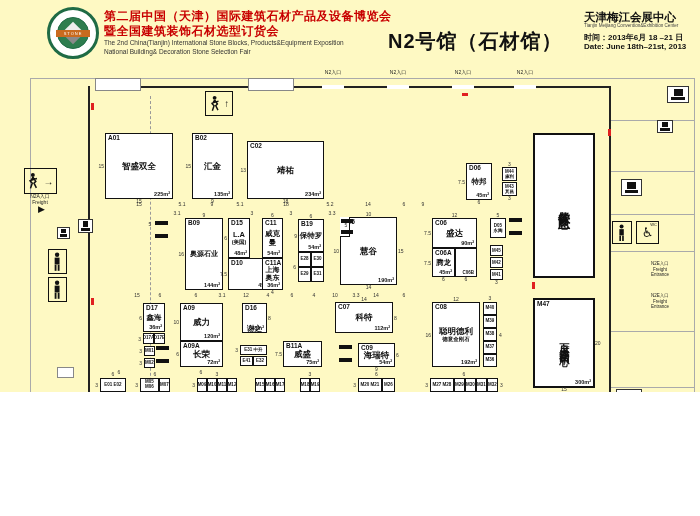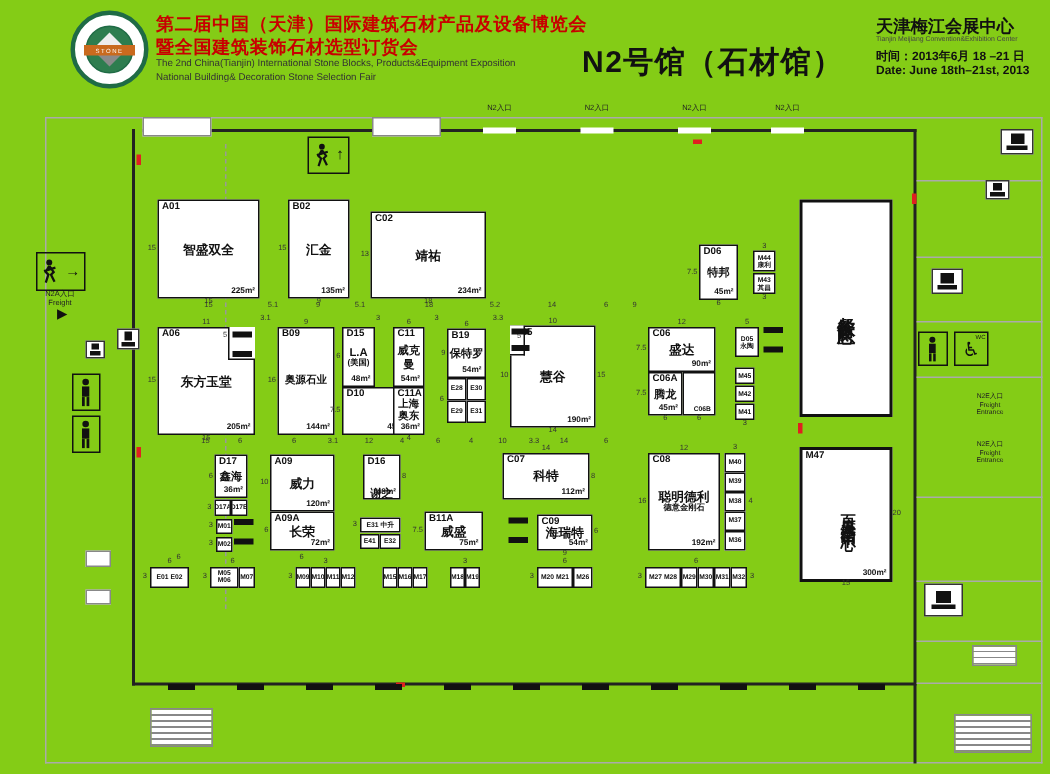--- a/index.html
+++ b/index.html
@@ -1,16 +1,16 @@
 <!DOCTYPE html>
 <html><head>
 <meta charset="utf-8">
 <style>
   html,body{margin:0;padding:0;background:#fff}
-  .stage{position:relative;width:700px;height:516px;background:#84cc16;overflow:hidden;
+  .stage{position:relative;width:700px;height:392px;background:#fef9c3;overflow:hidden;
          font-family:"Liberation Sans","DejaVu Sans",sans-serif;color:#111}
   
   .cn1,.cn2{position:absolute;font-weight:bold;font-size:12px;letter-spacing:.5px}
   .en1,.en2{position:absolute;font-size:6.5px;color:#333}
   .hall{position:absolute;font-weight:bold;font-size:20px;letter-spacing:1px}
   .vcn{position:absolute;font-weight:bold;font-size:11.5px}
   .ven{position:absolute;font-size:4.6px;color:#444}
   .dcn,.den{position:absolute;font-weight:bold;font-size:8px}
   
   .logo{position:absolute;width:46px;height:46px;border:3px solid #1f6b45;border-radius:50%;
@@ -151,29 +151,20 @@
         <div style="font-size:4.5px;font-weight:bold;line-height:1.15">M44<br>康利</div>
         <span class="dim" style="bottom:100%;margin-bottom:1px;left:50%;transform:translateX(-50%)">3</span>
       </div>
       <div class="booth" style="left:502px;top:182px;width:15px;height:14px;">
         <div style="font-size:4.5px;font-weight:bold;line-height:1.15">M43<br>其昌</div>
         <span class="dim" style="top:100%;margin-top:1px;left:50%;transform:translateX(-50%)">3</span>
       </div>
       <div class="booth" style="left:533px;top:133px;width:62px;height:145px;border-width:2px;">
         <div class="bn vn" style="height:78px;font-size:12px;">餐饮休息区</div>
       </div>
-      <div class="booth" style="left:105px;top:218px;width:65px;height:72px;">
-        <span class="bc">A06</span>
-        <div class="bn" style="">东方玉堂</div>
-        <span class="ba">205m²</span>
-        <div class="notch" style="right:-1px;top:-1px;width:18px;height:22px;border-left:1.2px solid #111;border-bottom:1.2px solid #111"></div>
-        <span class="dim" style="right:100%;margin-right:2px;top:50%;transform:translateY(-50%)">15</span>
-        <span class="dim" style="bottom:100%;margin-bottom:1px;left:50%;transform:translateX(-50%)">11</span>
-        <span class="dim" style="top:100%;margin-top:1px;left:50%;transform:translateX(-50%)">15</span>
-      </div>
       <div class="booth" style="left:185px;top:218px;width:38px;height:72px;">
         <span class="bc">B09</span>
         <div class="bn" style="font-size:7px;">奥源石业</div>
         <span class="ba">144m²</span>
         <span class="dim" style="bottom:100%;margin-bottom:1px;left:50%;transform:translateX(-50%)">9</span>
         <span class="dim" style="right:100%;margin-right:2px;top:50%;transform:translateY(-50%)">16</span>
       </div>
       <div class="booth" style="left:228px;top:218px;width:22px;height:40px;">
         <span class="bc">D15</span>
         <div class="bn" style="font-size:7.5px;">L.A<div class="bn2">(美国)</div></div>

